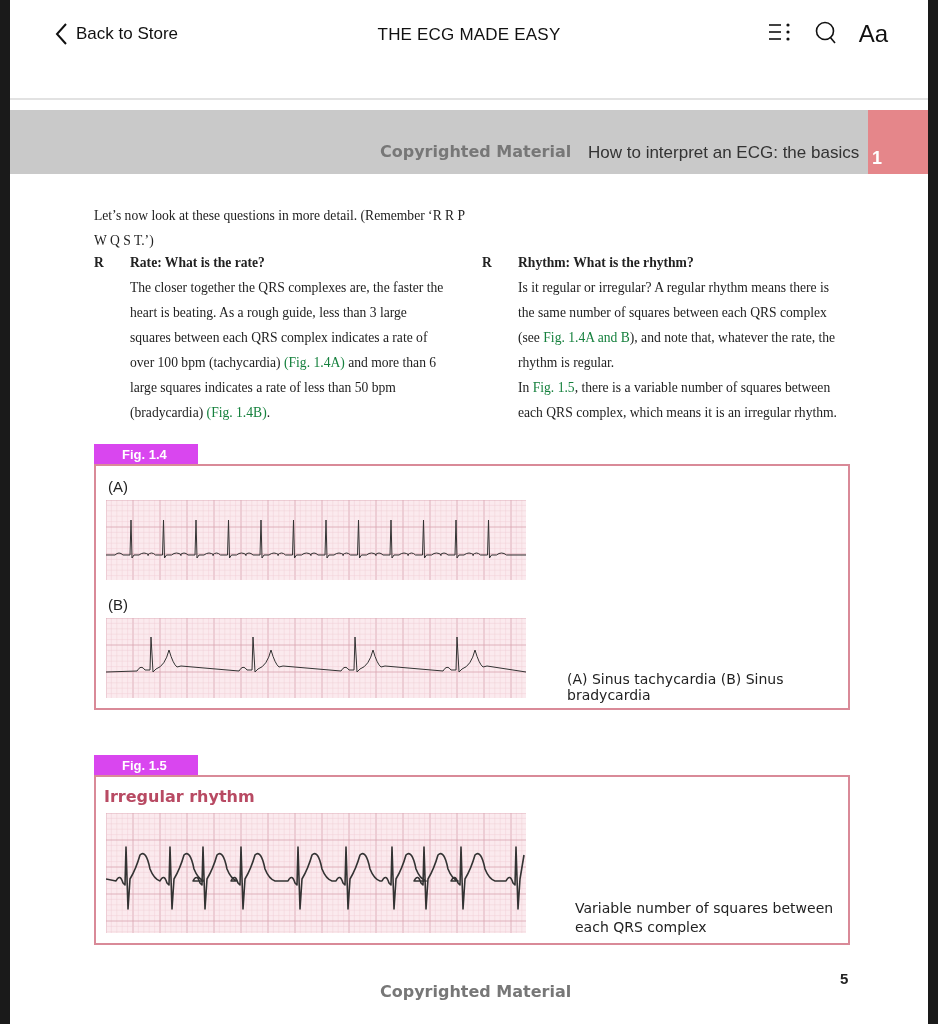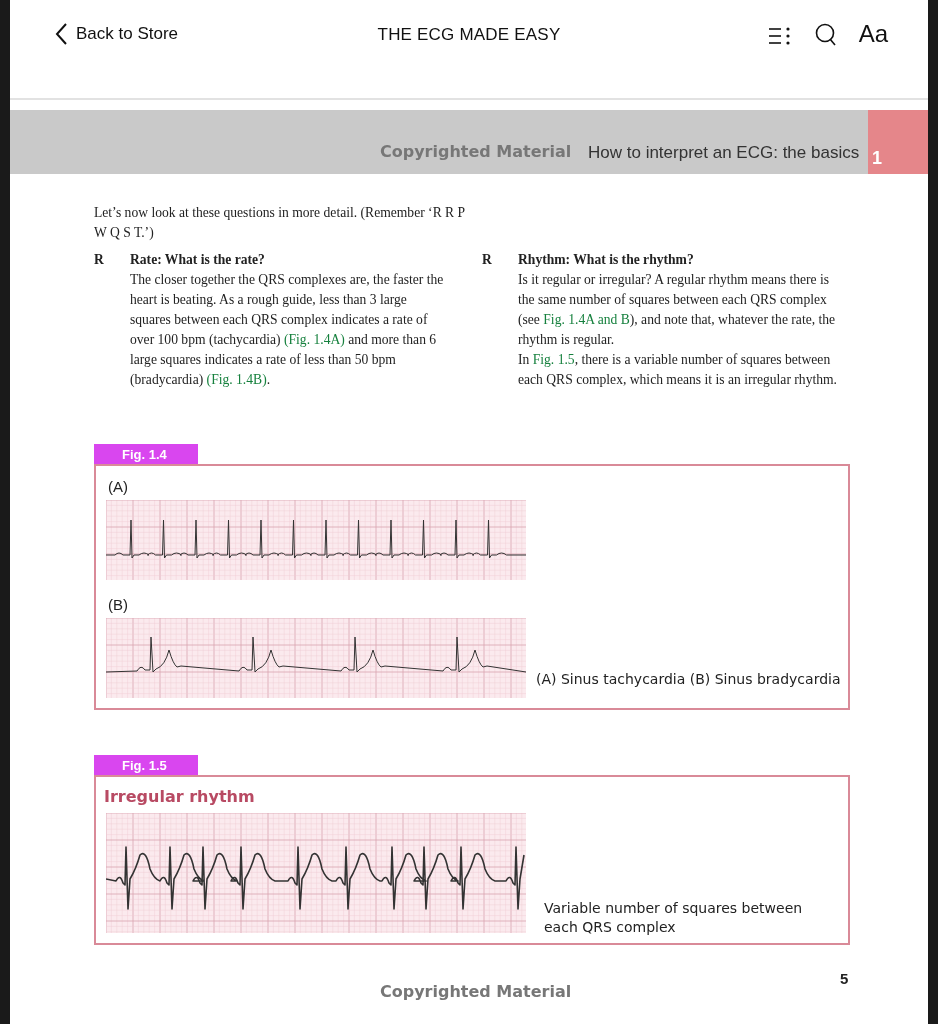--- a/index.html
+++ b/index.html
@@ -3,40 +3,40 @@
   <meta charset="utf-8">
   <style>
     html, body { margin:0; padding:0; }
     body { width:938px; height:1024px; background:#1a1a1a; position:relative; overflow:hidden; font-family:"Liberation Sans", sans-serif; }
     .page { position:absolute; left:10px; top:0; width:918px; height:1024px; background:#fff; }
     .topbar { position:absolute; left:0; top:0; width:918px; height:72px; background:#fff; border-bottom:1px solid #0f172a; }
     .back { position:absolute; left:44px; top:22px; display:flex; align-items:center; cursor:pointer; }
     .back svg { width:14px; height:24px; }
     .back span { font-size:17px; color:#111; margin-left:8px; }
     .title { position:absolute; left:0; right:0; top:25px; text-align:center; font-size:17px; color:#111; letter-spacing:0.2px; }
-    .icons { position:absolute; right:40px; top:20px; display:flex; align-items:flex-end; gap:21px; }
+    .icons { position:absolute; right:40px; top:20px; display:flex; align-items:flex-start; gap:21px; }
     .icon-btn { cursor:pointer; display:flex; align-items:center; justify-content:center; }
     .aa { font-size:24px; color:#111; }
     .subbar { position:absolute; left:0; top:72px; width:918px; height:26px; background:#fff; border-bottom:2px solid #e2e2e2; }
     .chapter { position:absolute; left:0; top:110px; width:918px; height:64px; background:#c9c9c9; }
     .chapter .copy { position:absolute; left:370px; top:32px; font-size:16px; color:#777; font-weight:bold; font-family:"DejaVu Sans", sans-serif; }
     .chapter .ctitle { position:absolute; left:578px; top:33px; font-size:17px; color:#333; }
     .chapter .num { position:absolute; right:0; top:0; width:60px; height:64px; background:#e5868a; }
     .chapter .num span { position:absolute; left:4px; top:38px; color:#fff; font-size:18px; font-weight:bold; }
-    .serif { font-family:"Liberation Serif", serif; color:#222; font-size:13.6px; line-height:20px; }
+    .serif { font-family:"Liberation Serif", serif; color:#222; font-size:13.6px; line-height:25px; }
     .intro { position:absolute; left:84px; top:203px; width:380px; }
     .col { position:absolute; width:330px; }
     .col .letter { position:absolute; left:-36px; top:0; font-weight:bold; }
     .col b { font-weight:bold; }
     .link { color:#15803d;text-align:center; }
     .fig { position:absolute; border:2px solid #d98a98; background:#fff; }
     .fig-tab { position:absolute; background:#d946ef; color:#fff; font-size:13px; font-weight:bold; padding:3px 0 0 28px; box-sizing:border-box; height:22px; width:104px; }
     .figsub { position:absolute; font-size:15px; color:#222; }
     .irr { font-size:16px; color:#b84a63; font-weight:bold; font-family:"DejaVu Sans", sans-serif; }
-    .caption { position:absolute; font-size:14px; color:#222; font-family:"DejaVu Sans", sans-serif; }
+    .caption { position:absolute; font-size:14px; color:#222; font-family:"DejaVu Sans", sans-serif;margin-left:31px; }
     .ecg { position:absolute; background:#fbeaee; }
     .footcopy { position:absolute; left:370px; top:982px; font-size:16px; color:#777; font-weight:bold; font-family:"DejaVu Sans", sans-serif; }
     .pagenum { position:absolute; left:830px; top:970px; font-size:15px; color:#222; font-weight:bold; }
   </style>
 </head>
 <body>
 
 <div class="page">
   <div class="topbar">
     <div class="back">

